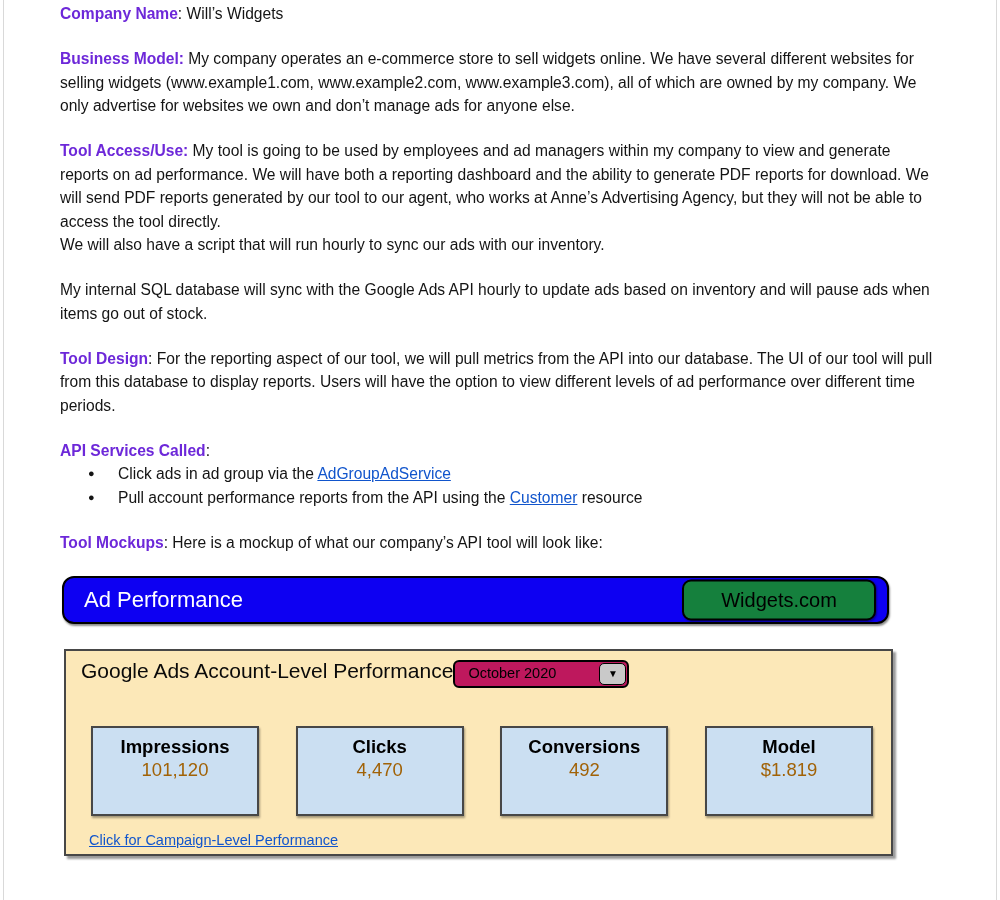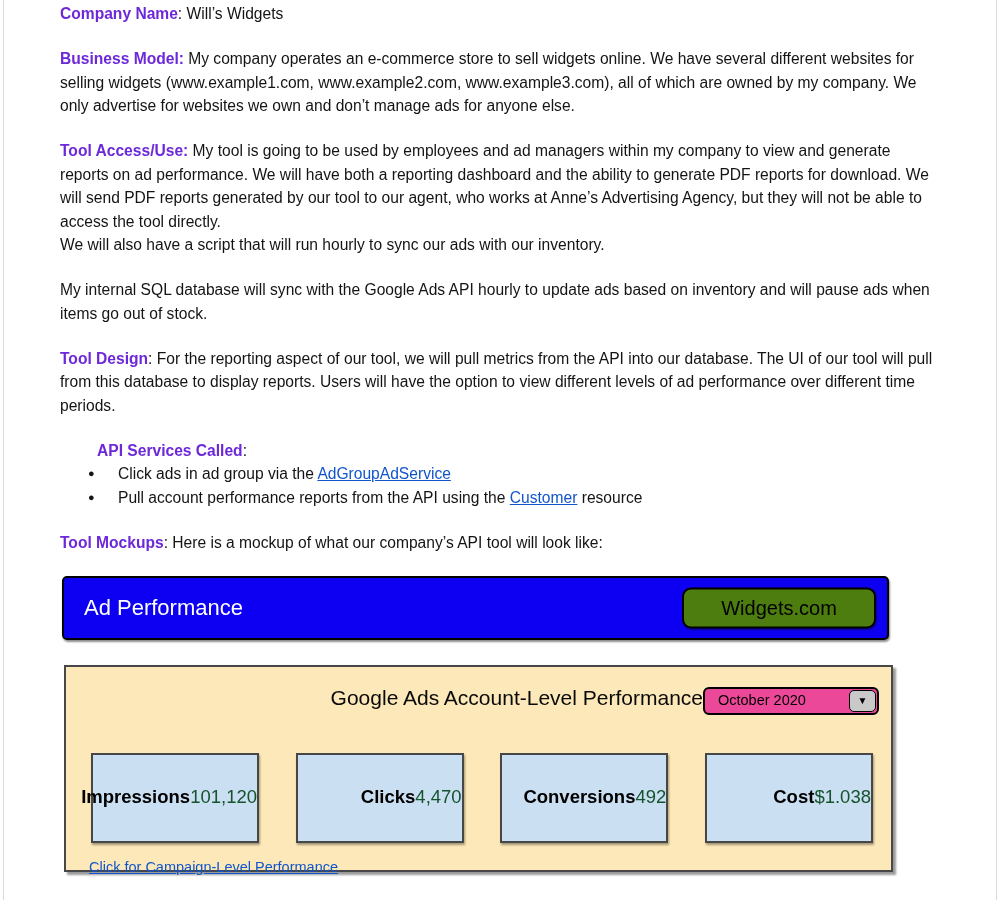--- a/index.html
+++ b/index.html
@@ -18,70 +18,70 @@
   }
   .page-edge.left { left: 3px; }
   .page-edge.right { left: 996px; }
 
   .doc {
     position: absolute; top: 2px; left: 60px; width: 880px;
     font-size: 15.6px; line-height: 23.5px;
   }
   .doc p { margin: 21.5px 0; white-space: pre-wrap; }
   .doc p.first { margin-top: 0; }
-  .doc p.tight { margin-bottom: 0; margin-left: 37px; }
+  .doc p.tight { margin-bottom: 0; }
   .doc b { color: #6d28d9; }
   .doc a { color: var(--link-blue, #1155cc); text-decoration: underline; }
   ul.bullets { margin: 0; padding: 0 0 0 28px; list-style: none; }
   ul.bullets li { display: flex; line-height: 23.5px; }
   .bullet-glyph { width: 30px; flex: 0 0 30px; font-size: 11px; }
 
   
   .banner {
     position: relative;
     margin: 21px 0 0 2px;
-    width: 827px; height: 64px;
+    width: 827px; height: 48px;
     background: var(--banner-blue, #0d00f2);
     border: 2px solid #000;
-    border-radius: 5px;
+    border-radius: 12px;
     box-shadow: 1px 2px 2px rgba(0,0,0,0.45);
     display: flex; align-items: center;
   }
   .banner-title {
     color: var(--banner-text, #ffffff);
     font-size: 22px; padding-left: 20px;
   }
   .site-btn {
     position: absolute; right: 11px; top: 50%; transform: translateY(-50%);
     width: 194px; height: 41px;
-    background: #4d7c0f; color: #000;
+    background: #15803d; color: #000;
     border: 2.5px solid #000; border-radius: 9px;
     font-family: inherit; font-size: 20px;
     box-shadow: 1px 1px 2px rgba(0,0,0,0.4);
     cursor: pointer;
   }
 
   
   .panel {
     position: relative;
     margin: 25px 0 0 4px;
     width: 829px; height: 207px;
     background: var(--panel-bg, #fce8b8);
     border: 2px solid #474747;
     box-shadow: 3px 3px 2px #9a9a9a;
   }
   .panel-head {
-    display: flex; justify-content: flex-end; align-items: flex-start;
-    padding: 19px 12px 0 15px;
+    display: flex; justify-content: flex-start; align-items: flex-start;
+    padding: 8px 12px 0 15px;
   }
   .panel-title { font-size: 21px; color: #0a0a0a; }
   .dropdown {
     position: relative; margin-top: 1px;
     width: 176px; height: 28px;
-    background: #ec4899;
+    background: #be185d;
     border: 2px solid #000; border-radius: 6px;
     display: flex; align-items: center;
     cursor: pointer;
   }
   .dd-value { font-size: 14.5px; padding-left: 13px; color: #000; }
   .dd-btn {
     position: absolute; right: 1px; top: 1px;
     width: 27px; height: 22px;
     background: var(--dropdown-grey, #c9c9c9);
     border: 1.5px solid #000; border-radius: 5px;
@@ -91,26 +91,26 @@
   .dd-btn span { font-size: 10px; color: #000; }
   .cards {
     display: flex; justify-content: space-between;
     margin-top: 38px; padding: 0 18px 0 25px;
   }
   .card {
     width: 168px; height: 90px;
     background: var(--card-bg, #cfe2f3);
     border: 2px solid #474747;
     box-shadow: 1px 2px 2px rgba(0,0,0,0.35);
-    display: flex; 
-    justify-content: flex-end; align-items: center;
+    display: flex; flex-direction: column;
+    justify-content: flex-start; align-items: center;
     padding: 7px 0 9px 0;
   }
   .card-label { font-weight: bold; font-size: 18.5px; color: #000; }
-  .card-value { font-size: 18.5px; color: #14532d; }
+  .card-value { font-size: 18.5px; color: #a16207; }
   .campaign-link {
     display: inline-block;
     margin: 13px 0 8px 23px;
     font-size: 14.5px;
     color: var(--link-blue, #1155cc);
     text-decoration: underline;
   }
 </style>
 </head>
 <body>
@@ -167,20 +167,20 @@
       </div>
       <div class="card">
         <div class="card-label">Clicks</div>
         <div class="card-value">4,470</div>
       </div>
       <div class="card">
         <div class="card-label">Conversions</div>
         <div class="card-value">492</div>
       </div>
       <div class="card">
-        <div class="card-label">Cost</div>
-        <div class="card-value">$1.038</div>
+        <div class="card-label">Model</div>
+        <div class="card-value">$1.819</div>
       </div>
     </div>
     <a href="#" class="campaign-link">Click for Campaign-Level Performance</a>
   </div>
 
 </div>
 
 </body></html>

